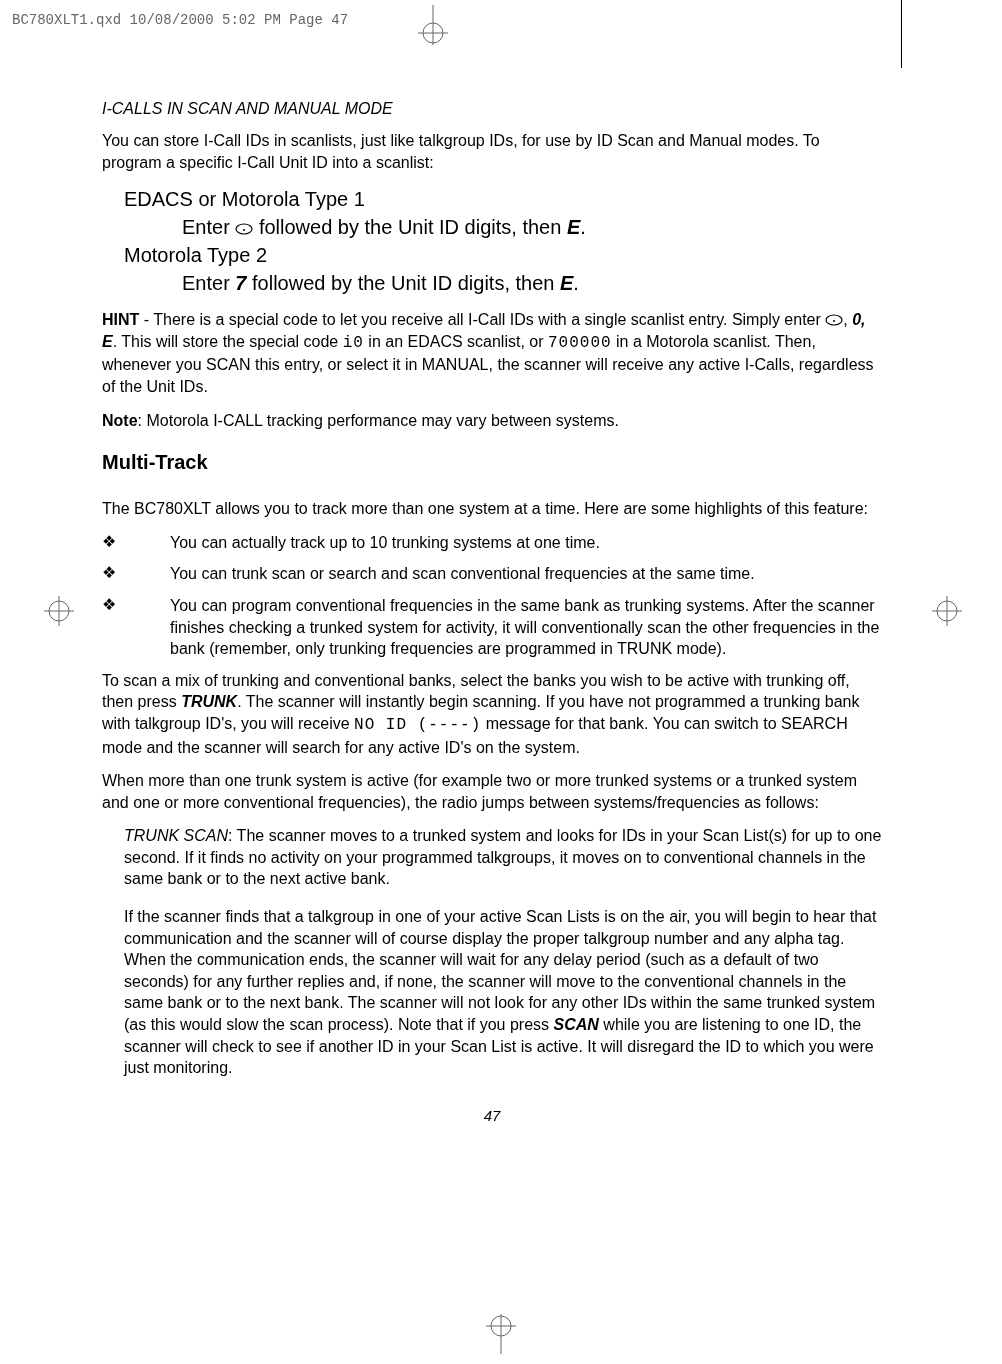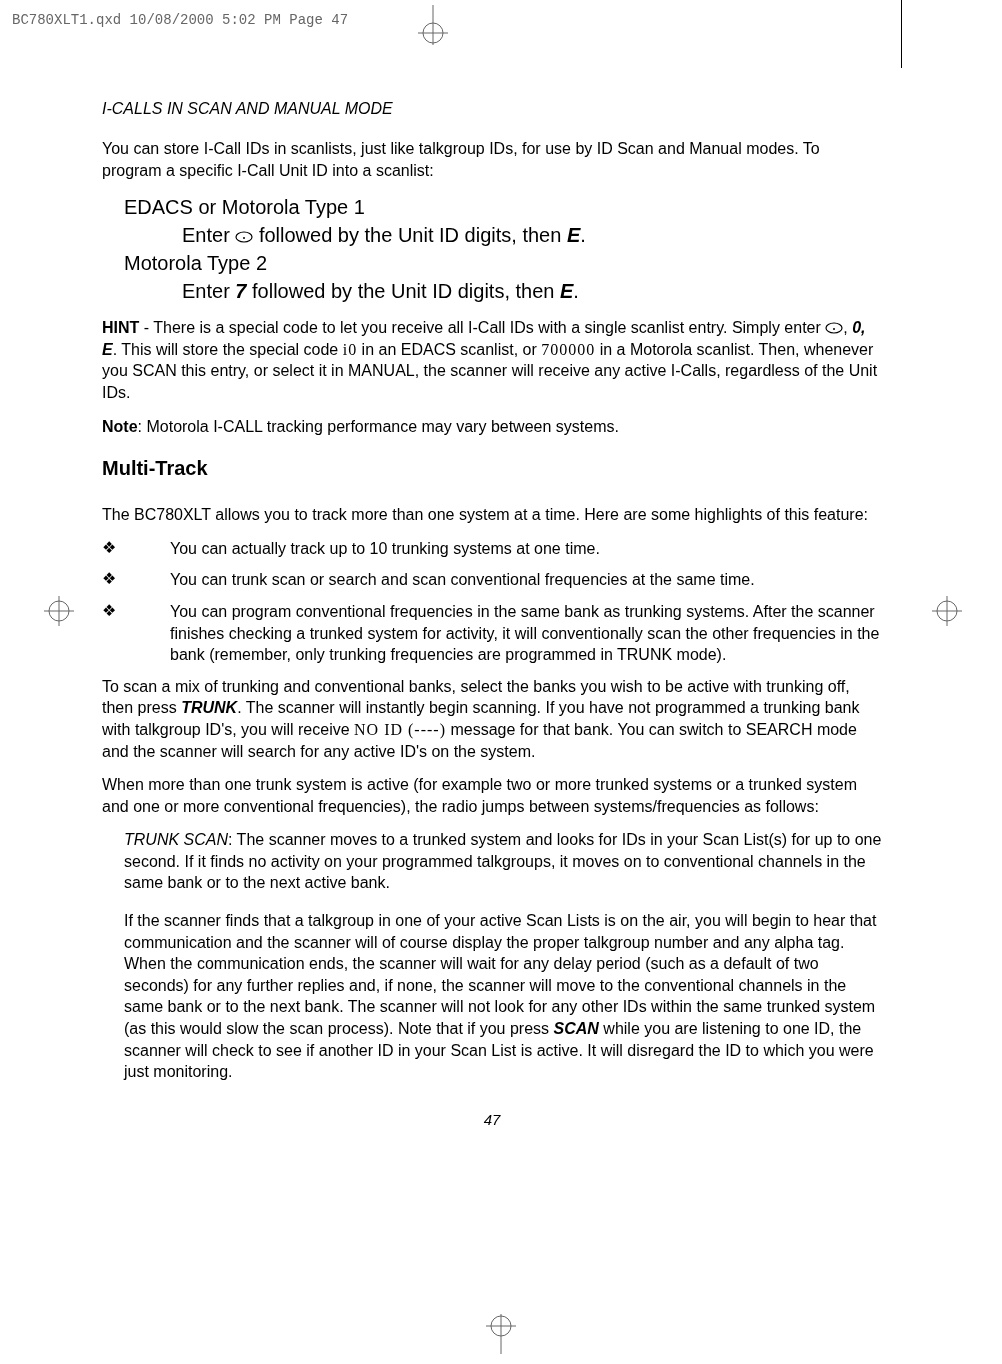--- a/index.html
+++ b/index.html
@@ -46,35 +46,35 @@
   
   .page {
     position: absolute;
     top: 100px;
     left: 102px;
     width: 780px;
   }
   .section-title-italic {
     font-style: italic;
     font-size: 16px;
-    margin-bottom: 20px;
+    margin-bottom: 12px;
   }
   p { font-size: 16px; line-height: 1.35; margin-bottom: 12px; }
   .indent-block { margin-left: 22px; margin-bottom: 12px; font-size:20px; line-height:1.4; }
   .indent-more { margin-left: 58px; }
   .bold { font-weight: bold; }
   .italic { font-style: italic; }
   .bolditalic { font-weight: bold; font-style: italic; }
   h2 { font-size: 20px; font-weight: bold; margin-top: 20px; margin-bottom: 24px; }
   .bullet-row { display: flex; align-items: flex-start; margin-bottom: 10px; }
   .bullet-glyph { width: 68px; flex-shrink: 0; font-size: 16px; }
   .bullet-text { font-size: 16px; line-height: 1.35; }
   .subsection { font-weight: bold; font-style: italic; font-size: 16px; margin-top:8px; margin-bottom: 12px; }
   .indent-para { margin-left: 22px; font-size:16px; line-height:1.35; margin-bottom:16px; }
-  .lcd { font-family: Liberation Serif, serif; letter-spacing: 1px; margin-top: 43px; }
+  .lcd { font-family: Liberation Mono, monospace; letter-spacing: 1px; margin-top: 43px; }
   .pagenum { text-align:center; font-size:15px; margin-top:28px;font-style:italic; }
 
   .trim-vert-right { position:absolute; top:0; bottom:0; right:100px; width:1px; }
   .trim-vert-right::before { content:""; position:absolute; top:0; width:1px; height:68px; background:#000; }
 </style>
 </head>
 <body>
 
 <div class="prepress-header">BC780XLT1.qxd  10/08/2000  5:02 PM  Page 47</div>
 

